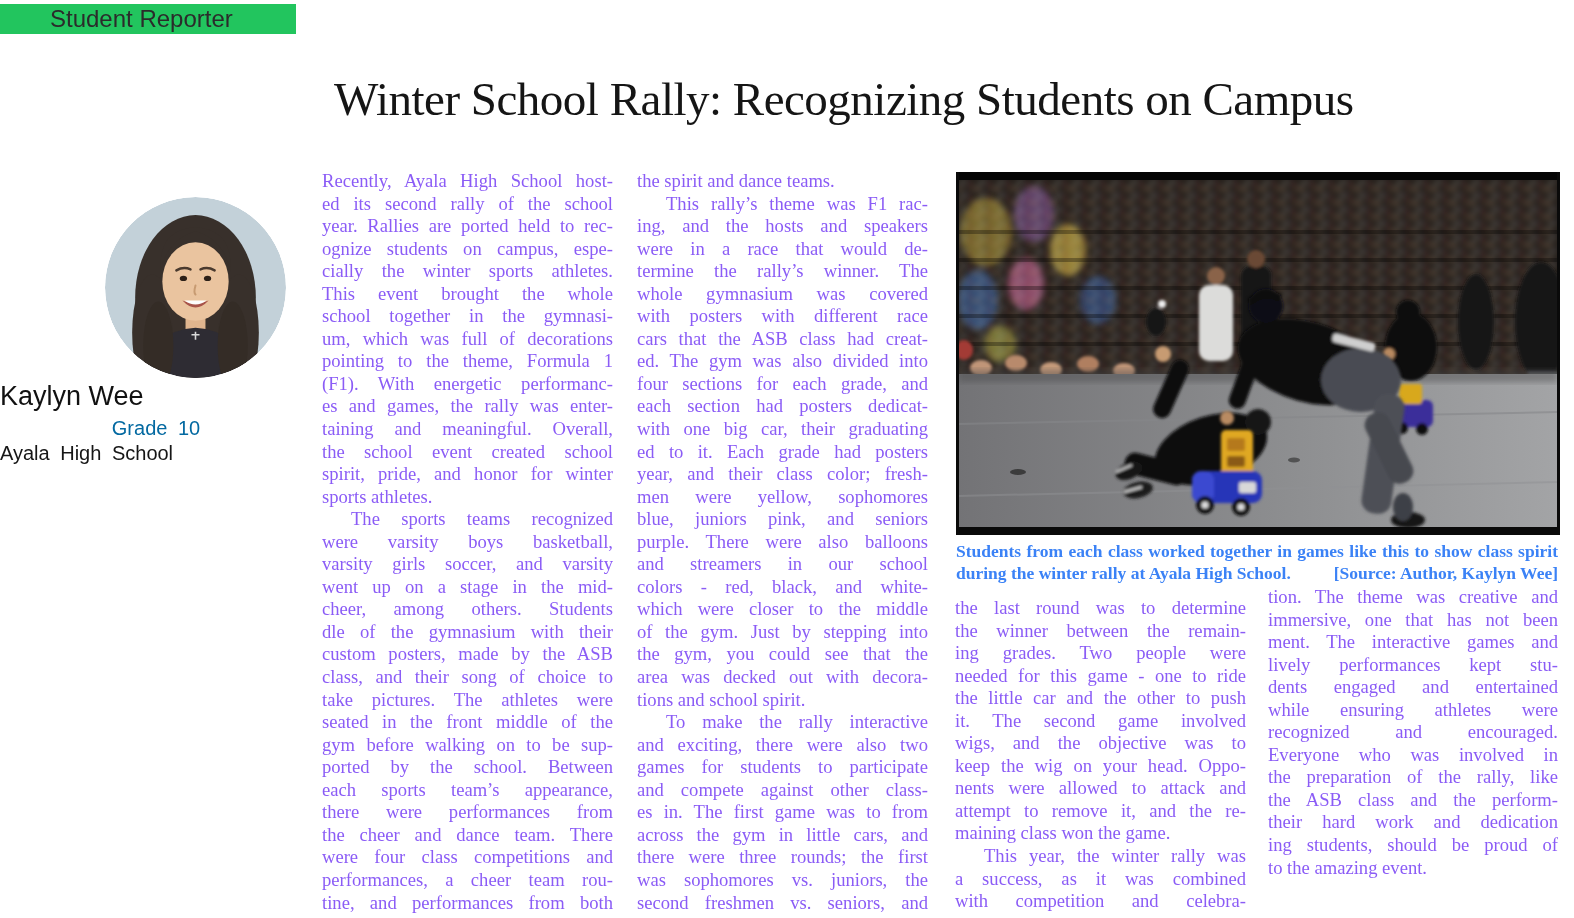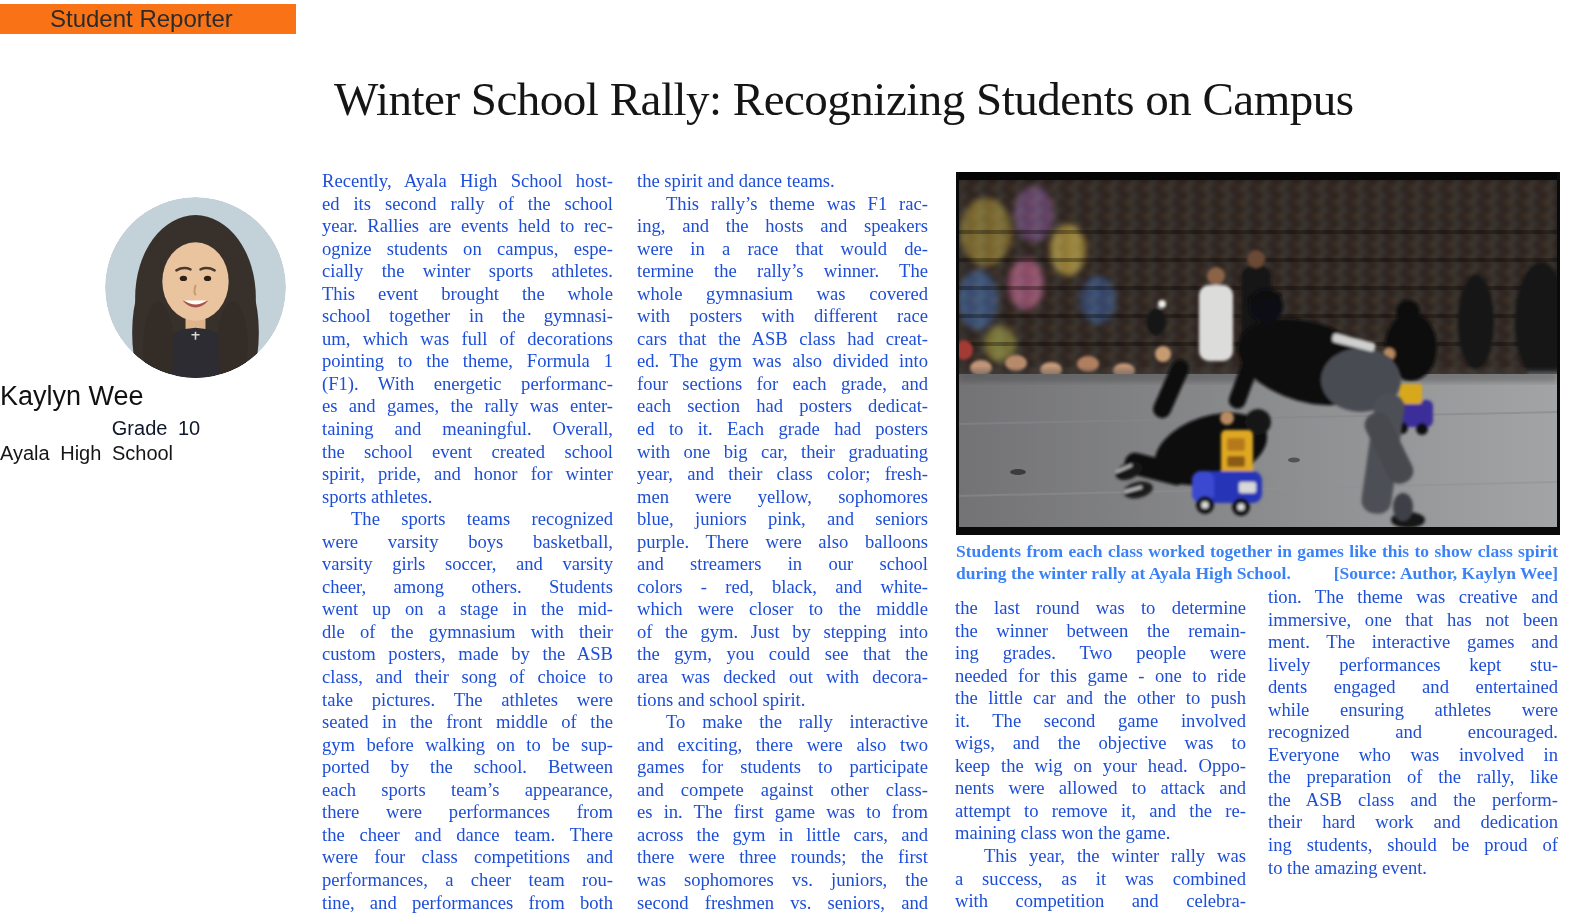--- a/index.html
+++ b/index.html
@@ -1,35 +1,35 @@
 <!DOCTYPE html>
 <html><head>
 <meta charset="utf-8">
 <style>
   html,body{margin:0;padding:0;background:#ffffff;}
   .page{position:relative;width:1574px;height:918px;background:#ffffff;overflow:hidden;
         font-family:"Liberation Serif",serif;color:#1f1f1f;}
 
-  .kicker{position:absolute;left:0;top:4px;width:296px;height:30px;background:#f97316;
+  .kicker{position:absolute;left:0;top:4px;width:296px;height:30px;background:#22c55e;
           font-family:"Liberation Sans",sans-serif;font-size:24px;line-height:30px;
           color:#2b2b2b;padding-left:50px;box-sizing:border-box;white-space:nowrap;}
 
   .headline{position:absolute;left:318px;top:56px;width:1244px;margin:16px;
             font-family:"Liberation Serif",serif;font-weight:400;font-size:47px;
             letter-spacing:-0.5px;color:#151515;white-space:nowrap;}
 
   .avatar{position:absolute;left:65px;top:181px;width:181px;height:181px;border-radius:50%;overflow:hidden;}
   .author-name{position:absolute;left:0;top:381px;width:312px;
                font-family:"Liberation Sans",sans-serif;font-size:27px;color:#111;}
   .author-grade{position:absolute;left:0;top:417px;width:312px;text-align:center;
-                font-family:"Liberation Sans",sans-serif;font-size:20px;color:#0f172a;word-spacing:5px;}
+                font-family:"Liberation Sans",sans-serif;font-size:20px;color:#0369a1;word-spacing:5px;}
   .author-school{position:absolute;left:0;top:442px;width:312px;
                  font-family:"Liberation Sans",sans-serif;font-size:20px;color:#161616;word-spacing:5px;}
 
-  .col{position:absolute;top:170px;width:291px;font-size:18.6px;line-height:22.55px;color:#1d4ed8;}
+  .col{position:absolute;top:170px;width:291px;font-size:18.6px;line-height:22.55px;color:#8b5cf6;}
   #col0{left:322px;} #col1{left:637px;}
   #col2{left:955px;top:597px;} #col3{left:1268px;top:586px;width:290px;}
   .tline{text-align:justify;text-align-last:justify;white-space:nowrap;}
   .tline.pend{text-align-last:left;}
   .tline.pindent{text-indent:29px;}
 
   .photo{position:absolute;left:956px;top:172px;width:604px;height:363px;margin:0;}
   .photo svg{display:block;width:604px;height:363px;}
 
   .caption{position:absolute;left:956px;top:540px;width:602px;font-weight:bold;
@@ -79,38 +79,38 @@
     </svg>
   </figure>
 
   <div class="author-name">Kaylyn Wee</div>
   <div class="author-grade">Grade 10</div>
   <div class="author-school">Ayala High School</div>
 
   <div class="col" id="col0">
       <div class="tline">Recently, Ayala High School host-</div>
       <div class="tline">ed its second rally of the school</div>
-      <div class="tline">year. Rallies are events held to rec-</div>
+      <div class="tline">year. Rallies are ported held to rec-</div>
       <div class="tline">ognize students on campus, espe-</div>
       <div class="tline">cially the winter sports athletes.</div>
       <div class="tline">This event brought the whole</div>
       <div class="tline">school together in the gymnasi-</div>
       <div class="tline">um, which was full of decorations</div>
       <div class="tline">pointing to the theme, Formula 1</div>
       <div class="tline">(F1). With energetic performanc-</div>
       <div class="tline">es and games, the rally was enter-</div>
       <div class="tline">taining and meaningful. Overall,</div>
       <div class="tline">the school event created school</div>
       <div class="tline">spirit, pride, and honor for winter</div>
       <div class="tline pend">sports athletes.</div>
       <div class="tline pindent">The sports teams recognized</div>
       <div class="tline">were varsity boys basketball,</div>
       <div class="tline">varsity girls soccer, and varsity</div>
+      <div class="tline">went up on a stage in the mid-</div>
       <div class="tline">cheer, among others. Students</div>
-      <div class="tline">went up on a stage in the mid-</div>
       <div class="tline">dle of the gymnasium with their</div>
       <div class="tline">custom posters, made by the ASB</div>
       <div class="tline">class, and their song of choice to</div>
       <div class="tline">take pictures. The athletes were</div>
       <div class="tline">seated in the front middle of the</div>
       <div class="tline">gym before walking on to be sup-</div>
       <div class="tline">ported by the school. Between</div>
       <div class="tline">each sports team’s appearance,</div>
       <div class="tline">there were performances from</div>
       <div class="tline">the cheer and dance team. There</div>
@@ -123,22 +123,22 @@
       <div class="tline pindent">This rally’s theme was F1 rac-</div>
       <div class="tline">ing, and the hosts and speakers</div>
       <div class="tline">were in a race that would de-</div>
       <div class="tline">termine the rally’s winner. The</div>
       <div class="tline">whole gymnasium was covered</div>
       <div class="tline">with posters with different race</div>
       <div class="tline">cars that the ASB class had creat-</div>
       <div class="tline">ed. The gym was also divided into</div>
       <div class="tline">four sections for each grade, and</div>
       <div class="tline">each section had posters dedicat-</div>
+      <div class="tline">with one big car, their graduating</div>
       <div class="tline">ed to it. Each grade had posters</div>
-      <div class="tline">with one big car, their graduating</div>
       <div class="tline">year, and their class color; fresh-</div>
       <div class="tline">men were yellow, sophomores</div>
       <div class="tline">blue, juniors pink, and seniors</div>
       <div class="tline">purple. There were also balloons</div>
       <div class="tline">and streamers in our school</div>
       <div class="tline">colors - red, black, and white-</div>
       <div class="tline">which were closer to the middle</div>
       <div class="tline">of the gym. Just by stepping into</div>
       <div class="tline">the gym, you could see that the</div>
       <div class="tline">area was decked out with decora-</div>

